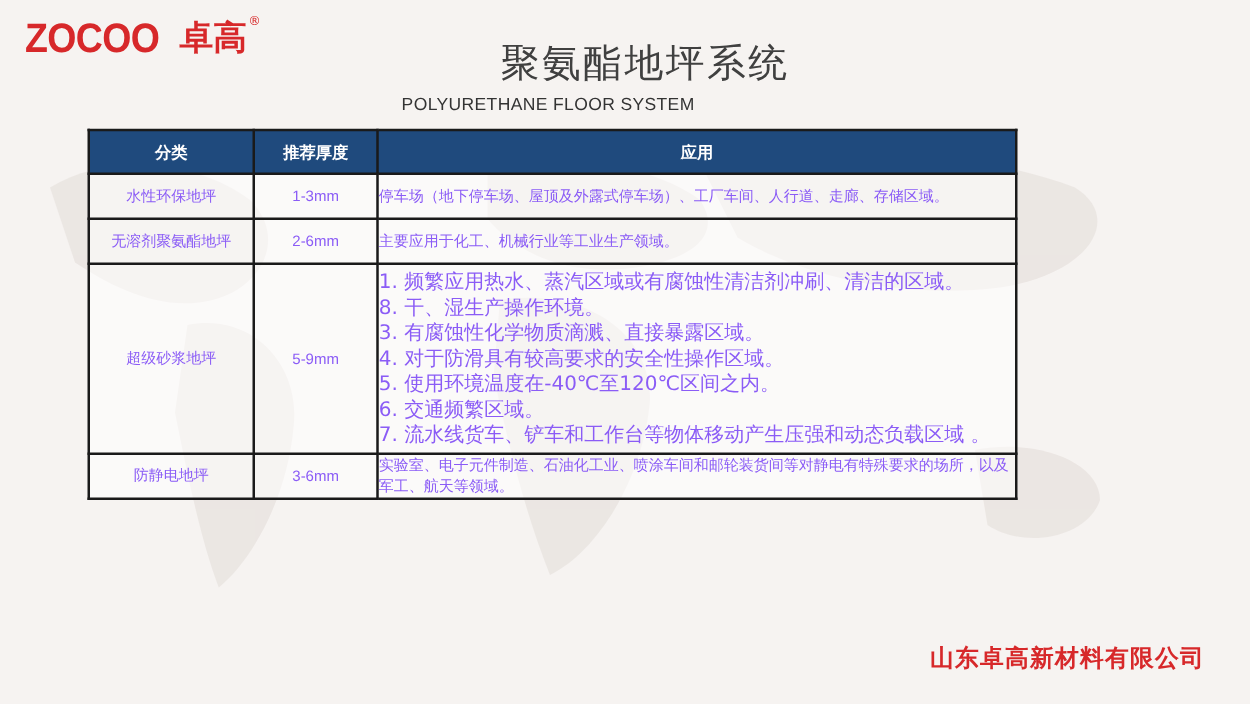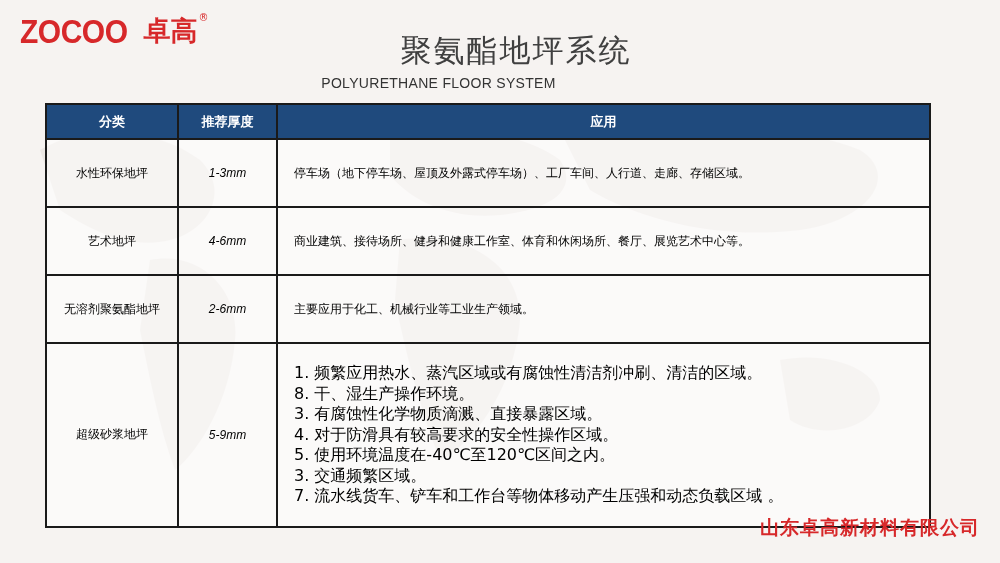--- a/index.html
+++ b/index.html
@@ -25,40 +25,40 @@
   .title {
     position: absolute; left: 16px; width: 1000px; top: 30px; text-align: center; z-index: 2;
     font-size: 31px; color: #404040; letter-spacing: 2px;
   }
   .subtitle {
     position: absolute; left: 0; width: 877px; top: 75px; text-align: center; z-index: 2;
     font-family: "Liberation Sans", sans-serif; font-size: 14px; color: #333; letter-spacing: 0.3px;
   }
 
   table.spec {
-    position: absolute; left: 45px; top: 103px; width: 886px; z-index: 2;
+    position: absolute; left: 70px; top: 103px; width: 744px; z-index: 2;
     border-collapse: collapse; table-layout: fixed;
     background: rgba(255,255,255,0.55);
   }
   table.spec th, table.spec td { border: 2px solid #1a1a1a; }
   table.spec th {
     background: #1f4a7d; color: #fff; font-size: 13px; font-weight: bold;
     height: 33px; padding: 0; text-align: center;
   }
   table.spec td {
-    font-size: 12px; color: #000000; height: 34px; padding: 16px; margin-top: 40px;
+    font-size: 12px; color: #8b5cf6; height: 34px; padding: 0; margin-top: 40px;
   }
   td.c-cat, td.c-thk { text-align: center; }
-  td.c-thk { font-family: "Liberation Sans", sans-serif; font-size: 13px; font-style: italic; }
+  td.c-thk { font-family: "Liberation Sans", sans-serif; font-size: 13px; }
   td.c-app { padding-left: 8px; text-align: left; }
   .app-list { margin: 0; padding: 3px 0; list-style: none; }
   .app-list li { line-height: 20.5px; font-size: 16px; }
 
   .company {
-    position: absolute; right: 20px; top: 516px; z-index: 2; 
+    position: absolute; right: 36px; top: 516px; z-index: 2; 
   }
   .company-cn {
     font-family: "DejaVu Serif", serif; font-weight: bold; font-size: 19px; color: #d7282a;
     letter-spacing: 1px; line-height: 22px;
   }
   .company-en {
     font-family: "DejaVu Serif", serif; font-weight: bold; font-size: 9px; color: #d7282a;
     line-height: 12px;
   }
 </style>
@@ -98,42 +98,42 @@
       <th>应用</th>
     </tr>
   </thead>
   <tbody>
     <tr>
       <td class="c-cat">水性环保地坪</td>
       <td class="c-thk">1-3mm</td>
       <td class="c-app">停车场（地下停车场、屋顶及外露式停车场）、工厂车间、人行道、走廊、存储区域。</td>
     </tr>
     <tr>
-      <td class="c-cat">艺术地坪</td>
-      <td class="c-thk">4-6mm</td>
-      <td class="c-app">商业建筑、接待场所、健身和健康工作室、体育和休闲场所、餐厅、展览艺术中心等。</td>
-    </tr>
-    <tr>
       <td class="c-cat">无溶剂聚氨酯地坪</td>
       <td class="c-thk">2-6mm</td>
       <td class="c-app">主要应用于化工、机械行业等工业生产领域。</td>
     </tr>
     <tr>
       <td class="c-cat">超级砂浆地坪</td>
       <td class="c-thk">5-9mm</td>
       <td class="c-app">
         <ul class="app-list">
           <li>1. 频繁应用热水、蒸汽区域或有腐蚀性清洁剂冲刷、清洁的区域。</li>
           <li>8. 干、湿生产操作环境。</li>
           <li>3. 有腐蚀性化学物质滴溅、直接暴露区域。</li>
           <li>4. 对于防滑具有较高要求的安全性操作区域。</li>
           <li>5. 使用环境温度在-40℃至120℃区间之内。</li>
-          <li>3. 交通频繁区域。</li>
+          <li>6. 交通频繁区域。</li>
           <li>7. 流水线货车、铲车和工作台等物体移动产生压强和动态负载区域 。</li>
         </ul>
       </td>
+    </tr>
+    <tr>
+      <td class="c-cat">防静电地坪</td>
+      <td class="c-thk">3-6mm</td>
+      <td class="c-app">实验室、电子元件制造、石油化工业、喷涂车间和邮轮装货间等对静电有特殊要求的场所，以及军工、航天等领域。</td>
     </tr>
   </tbody>
 </table>
 
 <div class="company">
   <div class="company-cn">山东卓高新材料有限公司</div>
 </div>
 
 </body></html>

